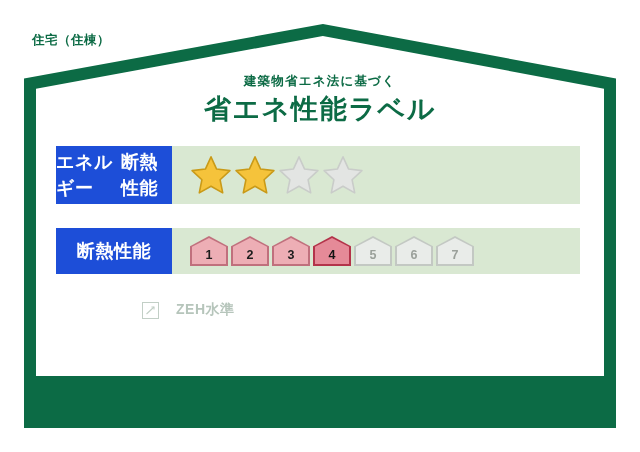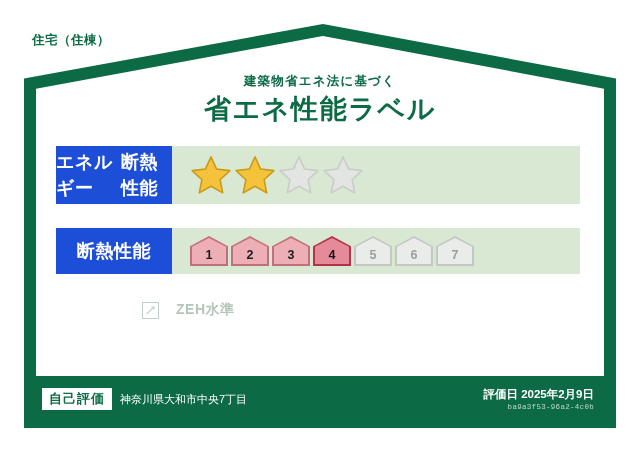--- a/index.html
+++ b/index.html
@@ -377,25 +377,14 @@
           <path d="M1.5 9 L9 2" stroke="#c2cfc6" stroke-width="1.1" fill="none"></path>
           <path d="M6.4 2 L9 2 L9 4.6" stroke="#c2cfc6" stroke-width="1.1" fill="none"></path>
         </svg>
       </div>
       <div id="zeh-label">ZEH水準</div>
     </div>
     <div id="note-block">
     </div>
   </div>
 
-  <div id="footer">
-    <div id="self-eval-badge">自己評価</div>
-    <div id="address">神奈川県大和市中央7丁目</div>
-    <div id="eval-meta">
-      <div id="eval-date">
-        <span>評価日</span>
-        <span>2025年2月9日</span>
-      </div>
-      <div id="eval-id">ba9a3f53-96a2-4c0b</div>
-    </div>
-  </div>
 
 </div>
 
 </body></html>

